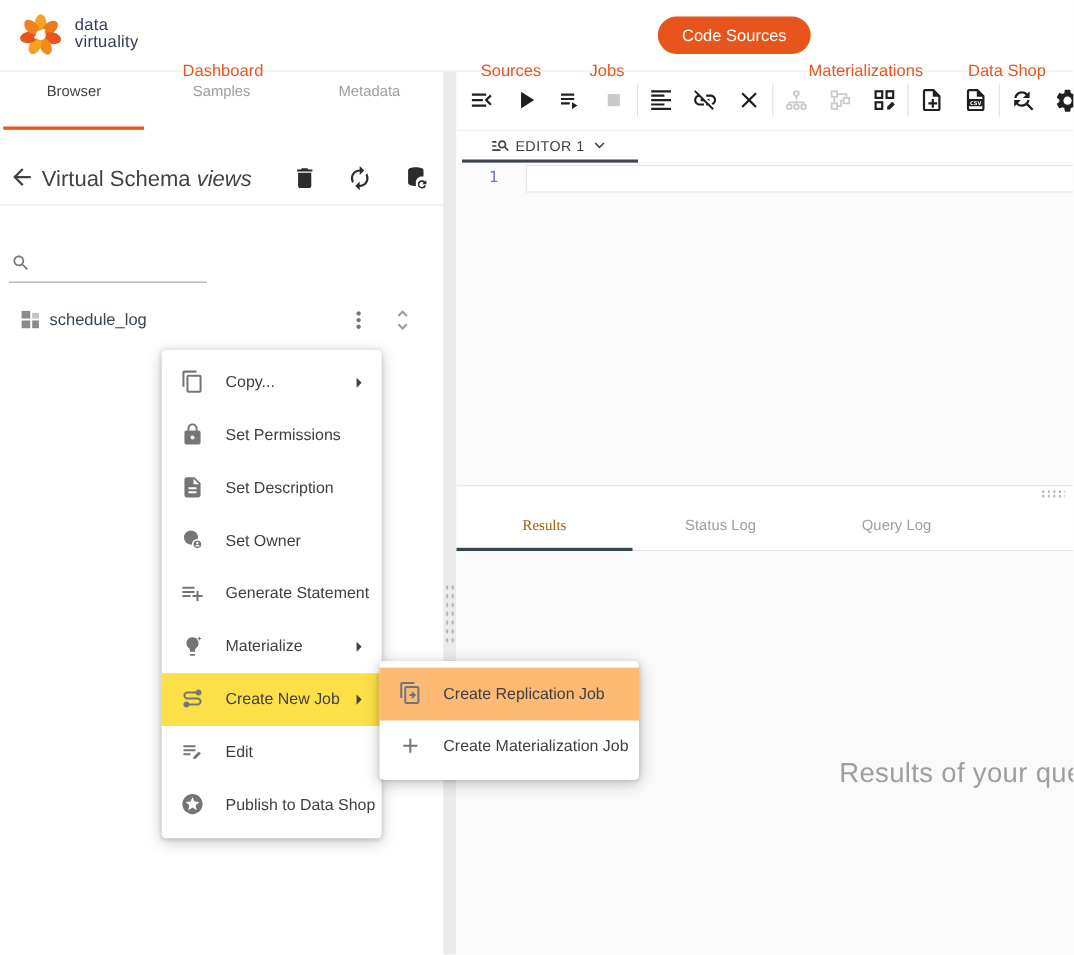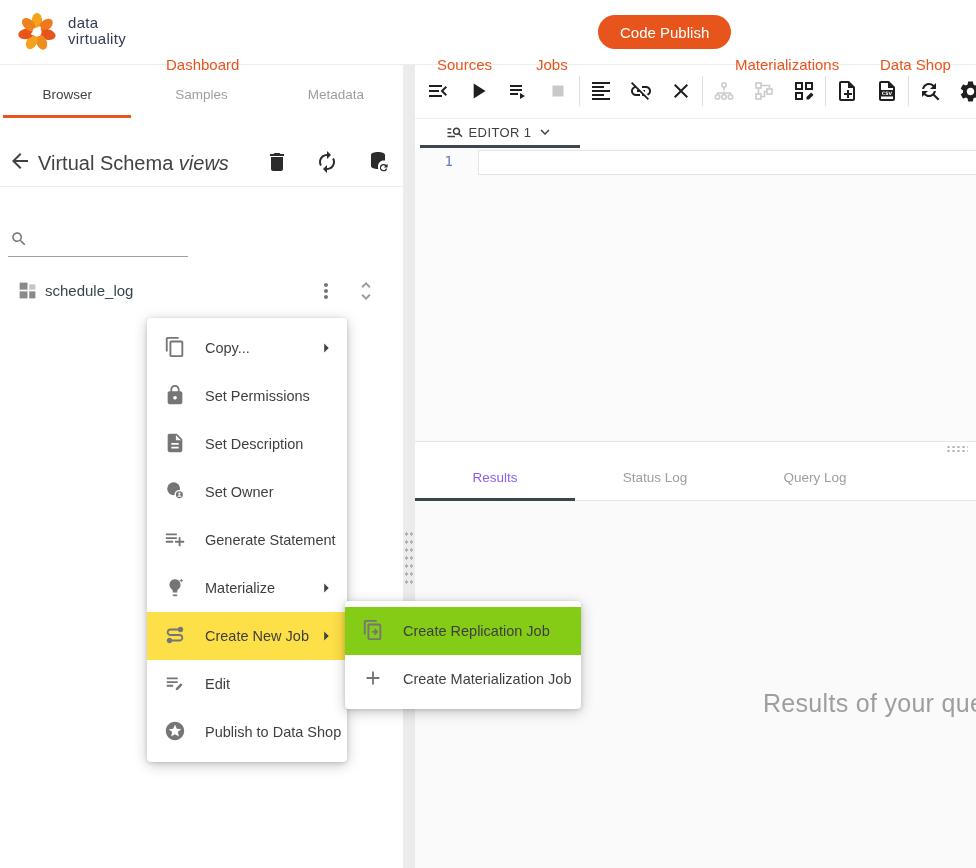--- a/index.html
+++ b/index.html
@@ -14,21 +14,21 @@
   .logo{position:absolute;left:14px;top:8px;display:flex;align-items:center;gap:8px;}
   .logo-text{font-size:15px;line-height:1.08;color:#333a56;letter-spacing:.3px;font-weight:500;}
   .nav-link{position:absolute;top:0;height:64px;display:flex;align-items:center;
             font-size:15px;color:#E8551C;cursor:pointer;white-space:nowrap;margin-top:32px;}
   .nav-pill{position:absolute;left:598px;top:15px;height:34px;padding:0 22px;border-radius:18px;
             background:#E8551C;color:#fff;display:flex;align-items:center;font-size:15px;cursor:pointer;}
 
   
   .sidebar{position:absolute;left:0;top:64px;width:403px;height:804px;background:#fff;}
   .side-tabs{position:absolute;left:0;top:0;width:403px;height:54px;display:flex;}
-  .side-tab{flex:1;display:flex;align-items:flex-end;justify-content:center;padding-bottom:16px;
+  .side-tab{flex:1;display:flex;align-items:flex-end;justify-content:center;padding-bottom:28px;
             font-size:13.5px;color:#9e9e9e;cursor:pointer;position:relative;}
   .side-tab.active{color:#424242;}
   .side-tab.active::after{content:"";position:absolute;left:3px;right:3px;bottom:0;height:3px;background:#E8551C;}
   .schema-header{position:absolute;left:0;top:54px;width:403px;height:68px;border-bottom:1px solid #ececec;}
   .back-btn{position:absolute;left:8px;top:31px;width:24px;height:24px;color:#424242;cursor:pointer;}
   .schema-title{position:absolute;left:38px;top:34px;font-size:20px;color:#424242;}
   .schema-title em{font-style:italic;}
   .hdr-btn{position:absolute;top:32px;width:24px;height:24px;color:#2c2c2c;cursor:pointer;}
   .search-row{position:absolute;left:8px;top:150px;width:180px;height:42px;border-bottom:1px solid #9e9e9e;}
   .search-icon{position:absolute;left:2px;bottom:8px;color:#757575;}
@@ -65,38 +65,38 @@
 
   .hsplitter{position:absolute;left:0;top:377px;width:561px;height:14px;background:#fff;
              border-top:1px solid #e6e6e6;cursor:row-resize;}
   .hgrip{position:absolute;right:8px;top:3px;width:22px;height:8px;
          background-image:radial-gradient(#b3b3b3 1.1px, transparent 1.3px);background-size:5px 4px;}
 
   .results-tabs{position:absolute;left:0;top:391px;width:561px;height:46px;background:#fff;
                 border-bottom:1px solid #e4e4e4;display:flex;box-sizing:border-box;}
   .res-tab{width:160px;display:flex;align-items:center;justify-content:center;font-size:13.5px;
            color:#9e9e9e;cursor:pointer;position:relative;}
-  .res-tab.active{color:#8b5cf6;}
+  .res-tab.active{color:#a16207;font-family:Liberation Serif, serif;}
   .res-tab.active::after{content:"";position:absolute;left:0;right:0;bottom:-1px;height:3px;background:#37474f;}
   .results-area{position:absolute;left:0;top:437px;width:561px;height:367px;background:#fafafa;overflow:hidden;}
   .results-placeholder{position:absolute;left:348px;top:188px;font-size:25px;color:#9e9e9e;
                        white-space:nowrap;letter-spacing:.3px;}
 
   
   .menu{position:absolute;left:147px;top:318px;width:200px;background:#fff;border-radius:4px;
         box-shadow:0 3px 14px rgba(0,0,0,.22), 0 1px 4px rgba(0,0,0,.14);padding:6px 0;z-index:60;}
   .menu-item{position:relative;height:48px;display:flex;align-items:center;cursor:pointer;}
   .menu-item.highlight{background:#fde047;}
   .menu-item .mi-icon{margin-left:17px;width:24px;height:24px;color:#757575;flex:0 0 auto;}
   .menu-item .mi-label{margin-left:17px;font-size:14.5px;color:#3f3f3f;white-space:nowrap;}
   .menu-item .mi-arrow{position:absolute;right:10px;top:13px;width:22px;height:22px;color:#424242;}
 
   .submenu{position:absolute;left:345px;top:601px;width:236px;background:#fff;border-radius:4px;
            box-shadow:0 3px 14px rgba(0,0,0,.22), 0 1px 4px rgba(0,0,0,.14);padding:6px 0;z-index:70;}
-  .submenu .menu-item.highlight{background:#84cc16;}
+  .submenu .menu-item.highlight{background:#fdba74;}
 </style>
 </head>
 <body>
 
 <div class="screen">
 
   <header class="topbar">
     <div class="logo">
       <span class="icon">
         <svg width="46" height="46" viewBox="0 0 46 46">
@@ -115,21 +115,21 @@
         </svg>
       </span>
       <span class="logo-text">
         <span>data</span><br>
         <span>virtuality</span>
       </span>
     </div>
     <span class="nav-link" style="left:166px">Dashboard</span>
     <span class="nav-link" style="left:437px">Sources</span>
     <span class="nav-link" style="left:536px">Jobs</span>
-    <span class="nav-pill">Code Publish</span>
+    <span class="nav-pill">Code Sources</span>
     <span class="nav-link" style="left:735px">Materializations</span>
     <span class="nav-link" style="left:880px">Data Shop</span>
   </header>
 
   <aside class="sidebar">
     <div class="side-tabs">
       <div class="side-tab active">Browser</div>
       <div class="side-tab">Samples</div>
       <div class="side-tab">Metadata</div>
     </div>

